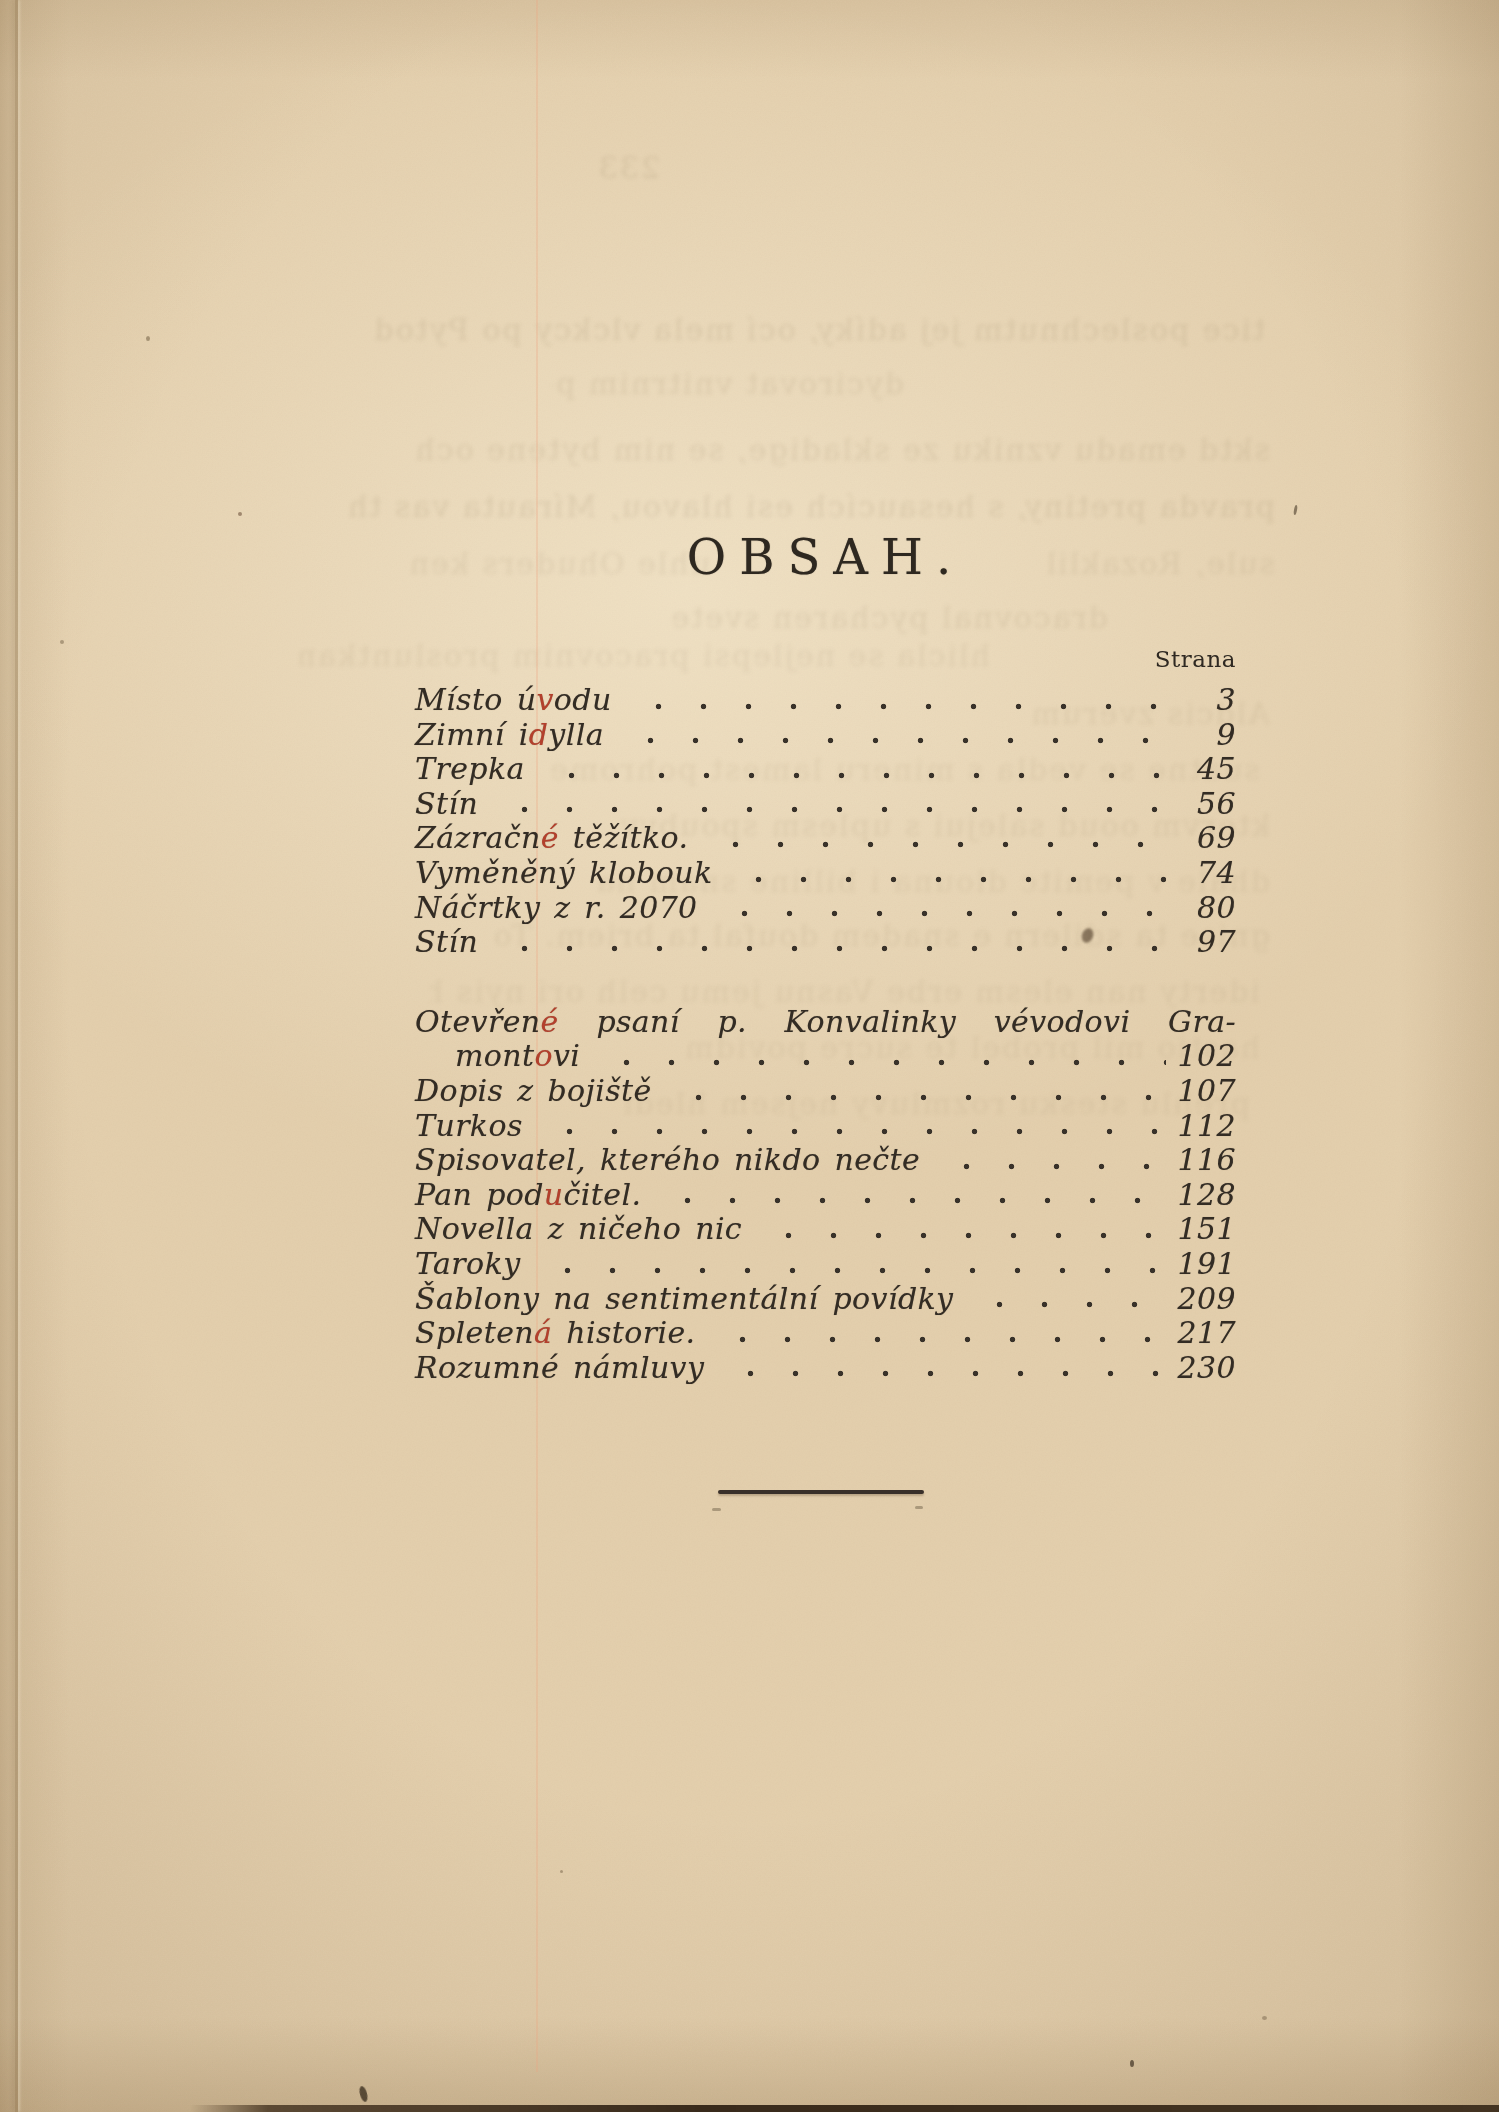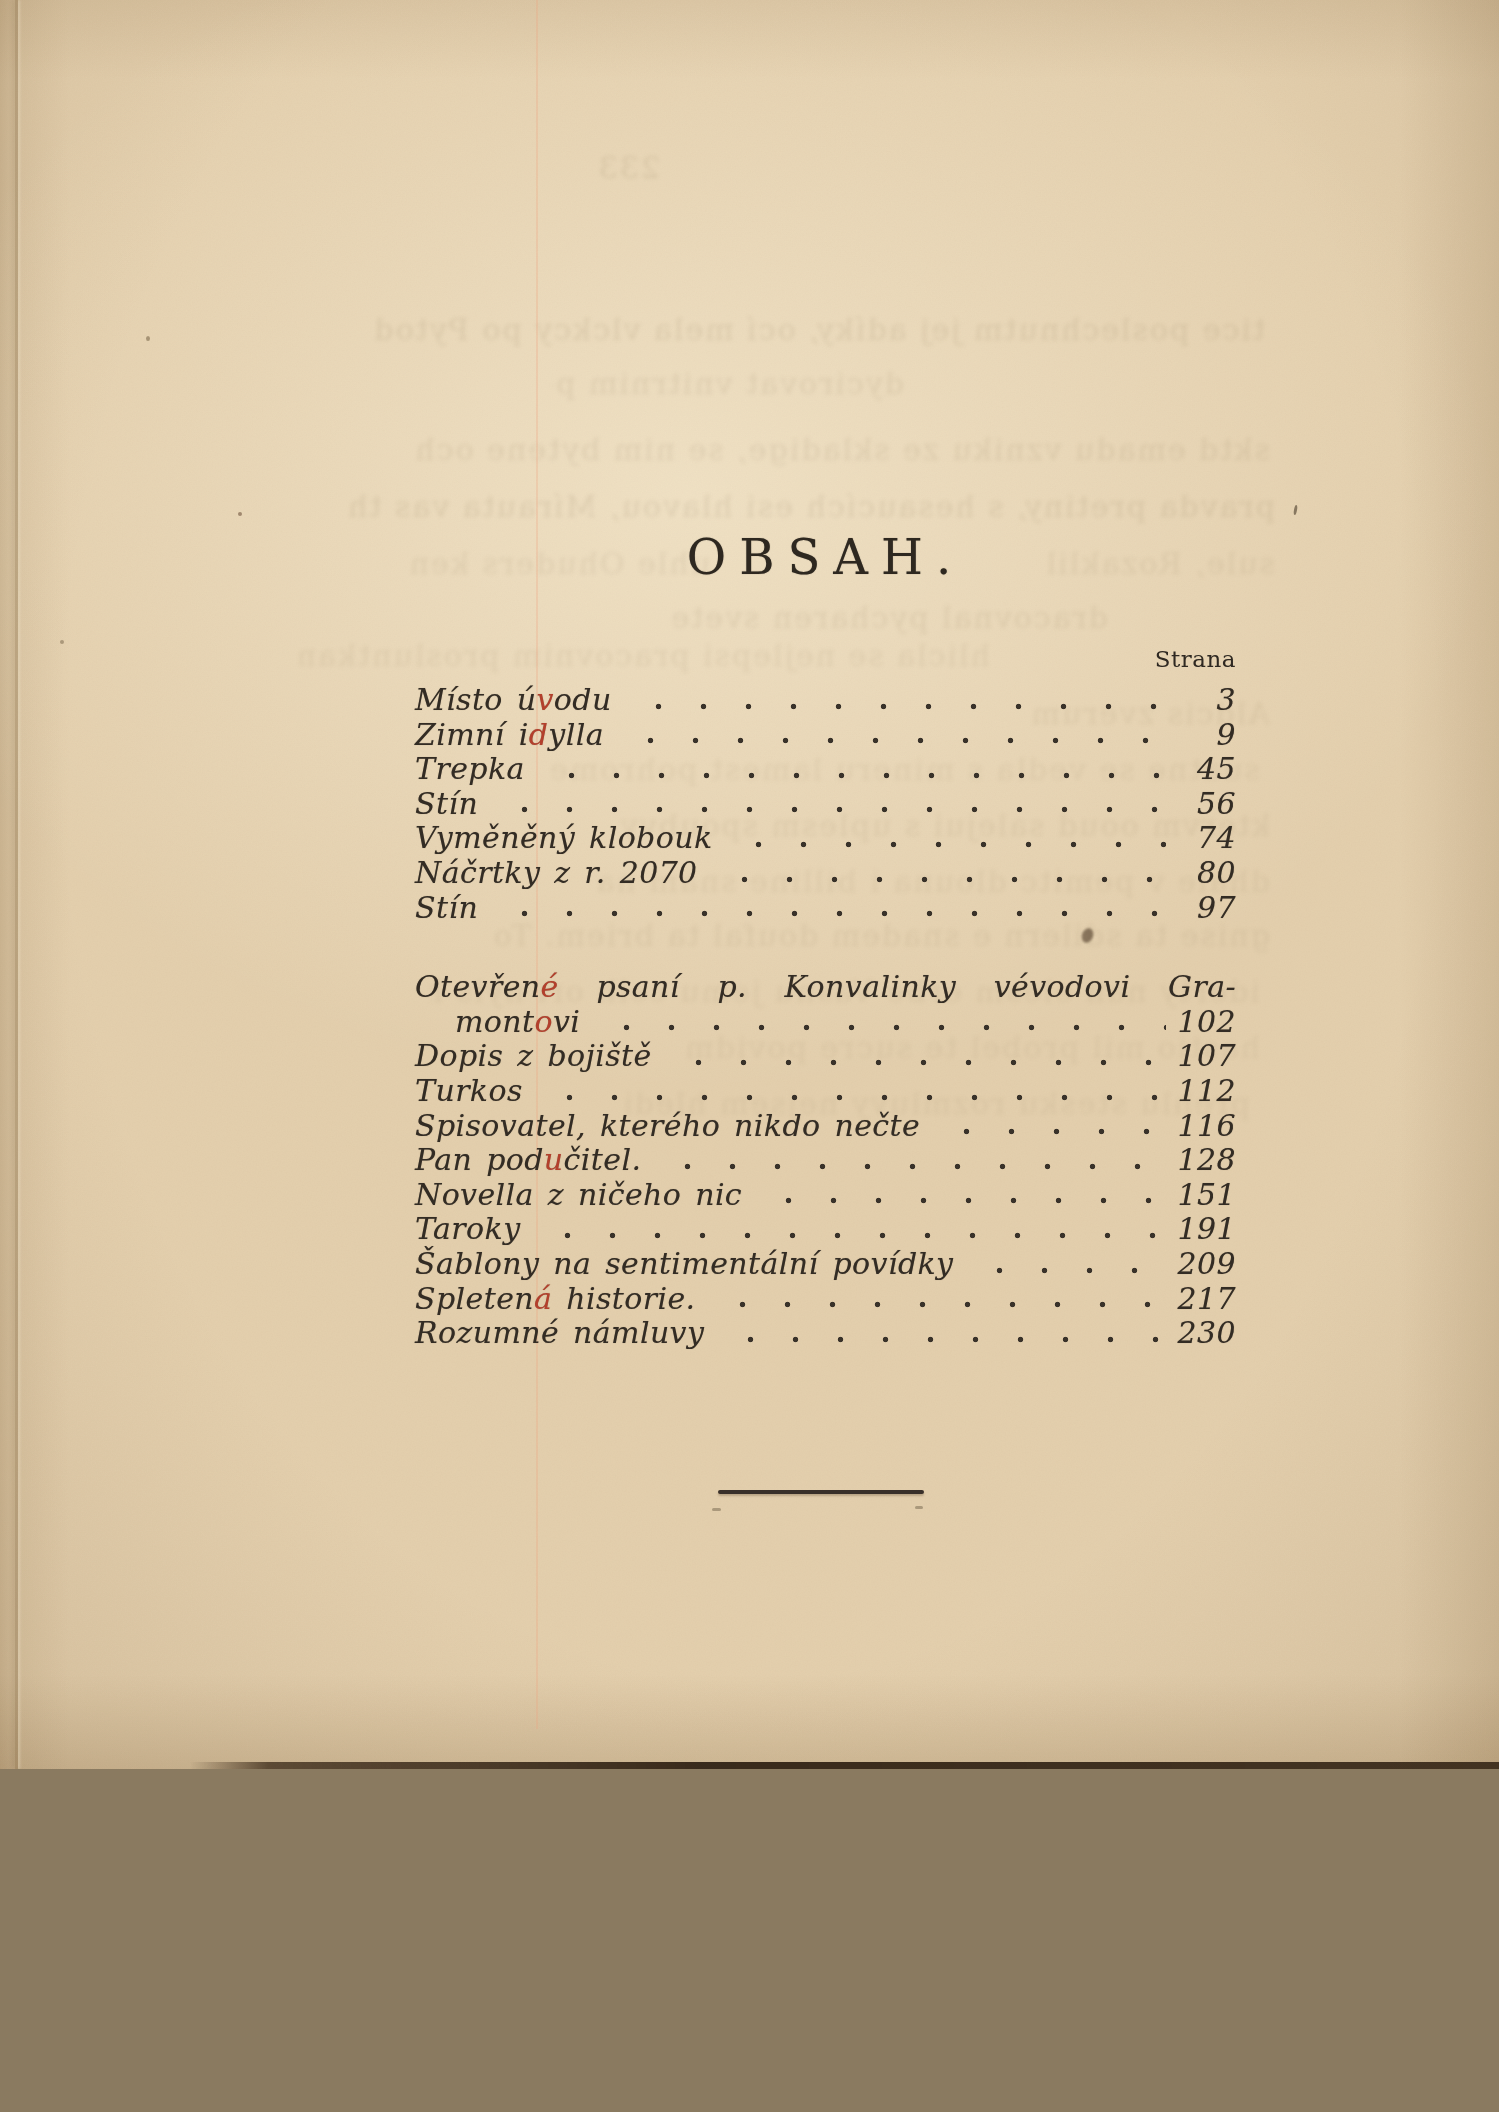--- a/index.html
+++ b/index.html
@@ -1,17 +1,17 @@
 <!DOCTYPE html>
 <html><head>
 <meta charset="utf-8">
 <style>
   html,body{margin:0;padding:0;background:#8a7a60;}
   .page{
-    position:relative;width:1499px;height:1769px;overflow:hidden;
+    position:relative;width:1499px;height:2112px;overflow:hidden;
     background-color:#e4d0ae;
     background-image:
       radial-gradient(ellipse 1150px 850px at 46% 28%, rgba(252,243,220,0.50), rgba(252,243,220,0) 70%),
       linear-gradient(90deg,  rgba(124,92,52,0.22) 0px, rgba(124,92,52,0.08) 22px, rgba(124,92,52,0) 70px),
       linear-gradient(270deg, rgba(124,92,52,0.15) 0px, rgba(124,92,52,0) 100px),
       linear-gradient(180deg, rgba(134,102,62,0.12) 0px, rgba(134,102,62,0) 80px),
       linear-gradient(0deg,   rgba(124,92,52,0.20) 0px, rgba(124,92,52,0) 95px),
       radial-gradient(ellipse 1100px 1500px at 50% 42%, rgba(110,80,45,0) 62%, rgba(110,80,45,0.13) 100%);
     font-family:"DejaVu Serif", serif;
     color:#332c24;
@@ -102,20 +102,25 @@
           <span class="row-title"><span>Trepka</span></span>
           <span class="leader"></span>
           <span class="pagenum">45</span>
         </div>
         <div class="row">
           <span class="row-title"><span>Stín</span></span>
           <span class="leader"></span>
           <span class="pagenum">56</span>
         </div>
         <div class="row">
+          <span class="row-title"><span>Zázračn</span><span class="red-ink">é</span><span> těžítko.</span></span>
+          <span class="leader"></span>
+          <span class="pagenum">69</span>
+        </div>
+        <div class="row">
           <span class="row-title"><span>Vyměněný klobouk</span></span>
           <span class="leader"></span>
           <span class="pagenum">74</span>
         </div>
         <div class="row">
           <span class="row-title"><span>Náčrtky z r. 2070</span></span>
           <span class="leader"></span>
           <span class="pagenum">80</span>
         </div>
         <div class="row">

